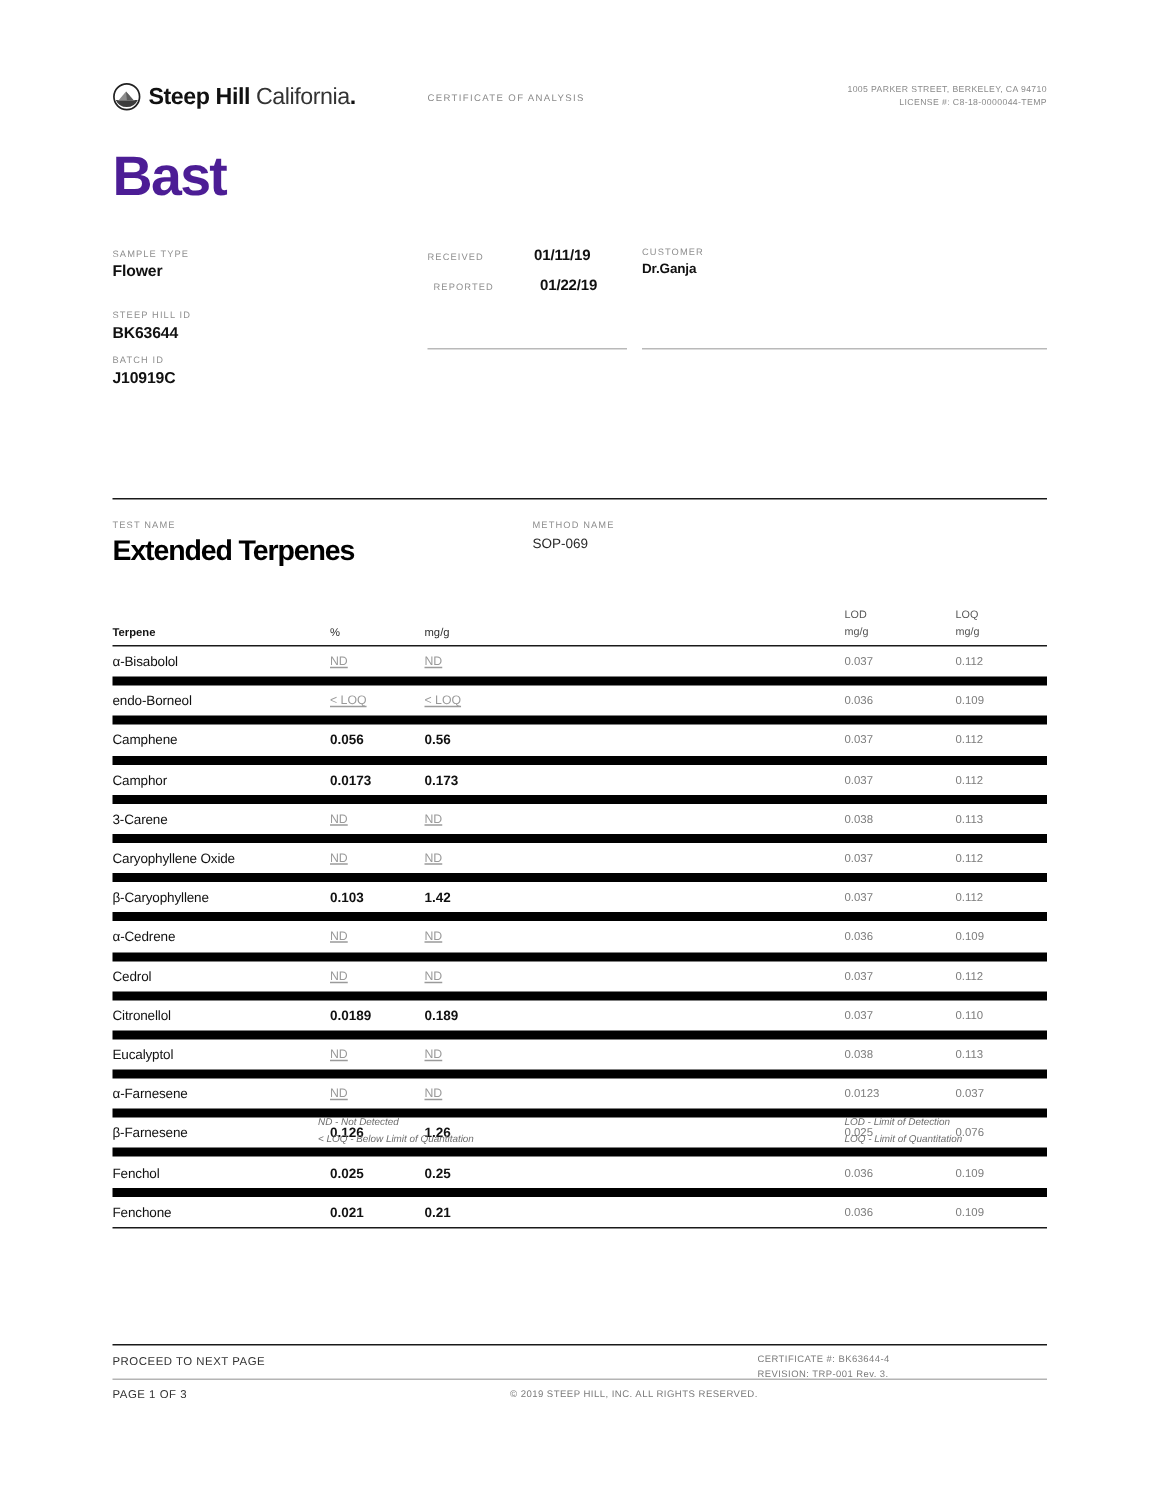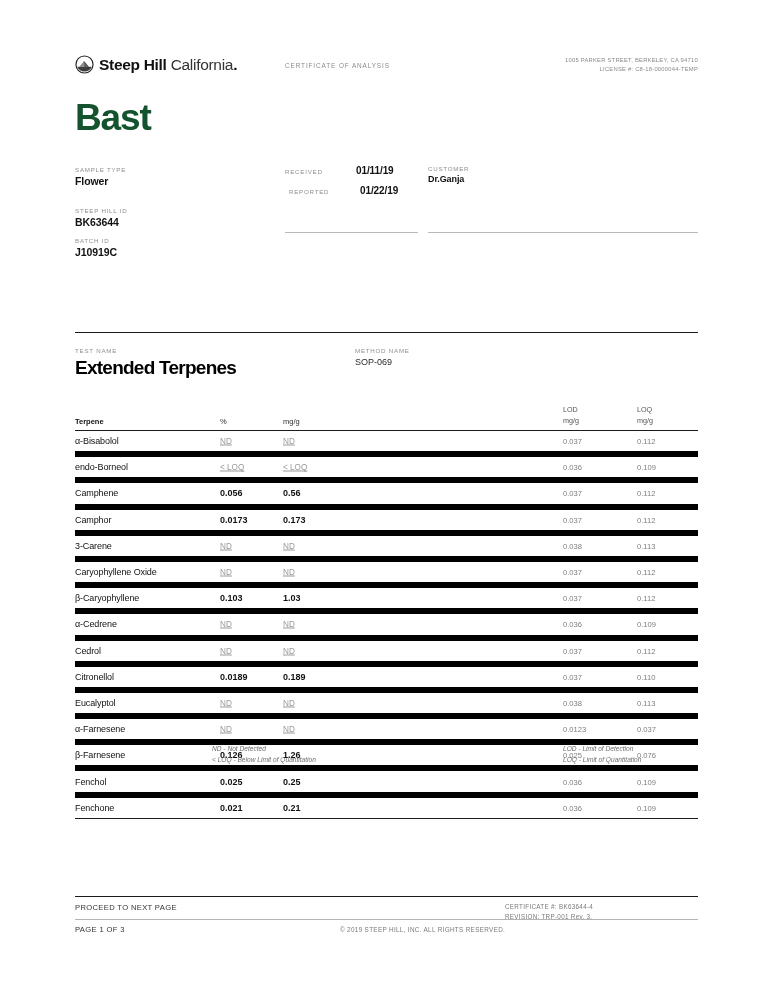--- a/index.html
+++ b/index.html
@@ -69,21 +69,21 @@
   }
 
   
   .sample-name {
     position: absolute;
     left: 75px; top: 99px;
     font-size: 37px;
     font-weight: bold;
     letter-spacing: -1.1px;
     line-height: 1;
-    color: #14532d;
+    color: #4c1d95;
   }
 
   
   .meta-label {
     font-size: 6.2px;
     letter-spacing: 0.75px;
     color: #8f8f8f;
     text-transform: uppercase;
     white-space: nowrap;
   }
@@ -409,21 +409,21 @@
         <div class="trow">
           <div class="td td-name col-terpene">Caryophyllene Oxide</div>
           <div class="td td-val col-pct nd">ND</div>
           <div class="td td-val col-mgg nd">ND</div>
           <div class="td td-lim col-lod">0.037</div>
           <div class="td td-lim col-loq">0.112</div>
         </div>
         <div class="trow">
           <div class="td td-name col-terpene">β-Caryophyllene</div>
           <div class="td td-val col-pct">0.103</div>
-          <div class="td td-val col-mgg">1.03</div>
+          <div class="td td-val col-mgg">1.42</div>
           <div class="td td-lim col-lod">0.037</div>
           <div class="td td-lim col-loq">0.112</div>
         </div>
         <div class="trow">
           <div class="td td-name col-terpene">α-Cedrene</div>
           <div class="td td-val col-pct nd">ND</div>
           <div class="td td-val col-mgg nd">ND</div>
           <div class="td td-lim col-lod">0.036</div>
           <div class="td td-lim col-loq">0.109</div>
         </div>

